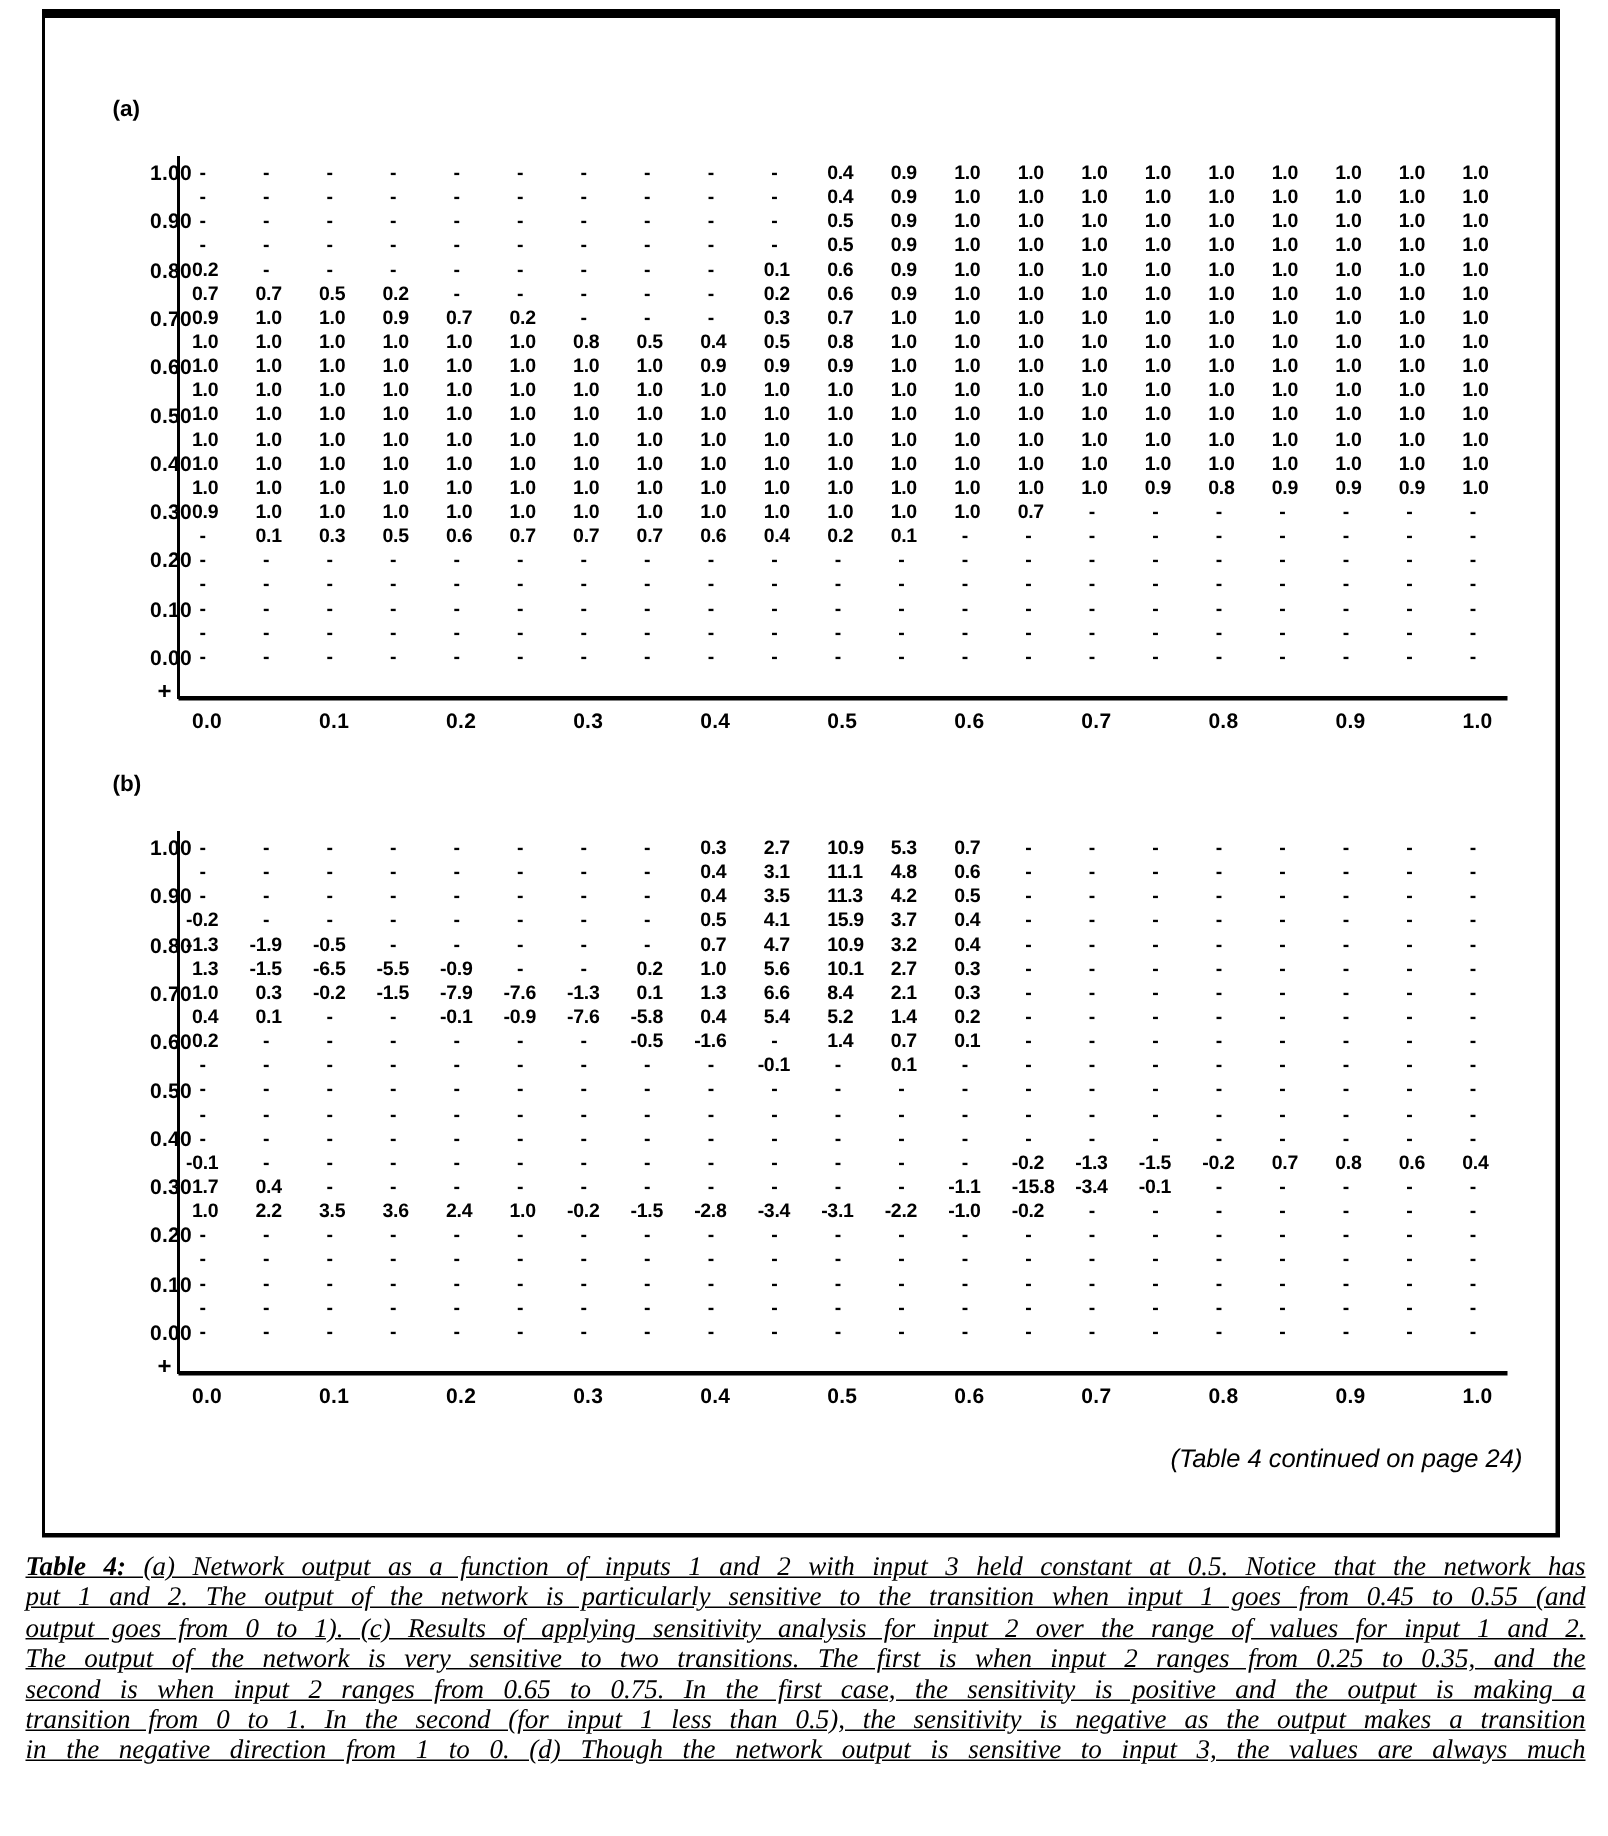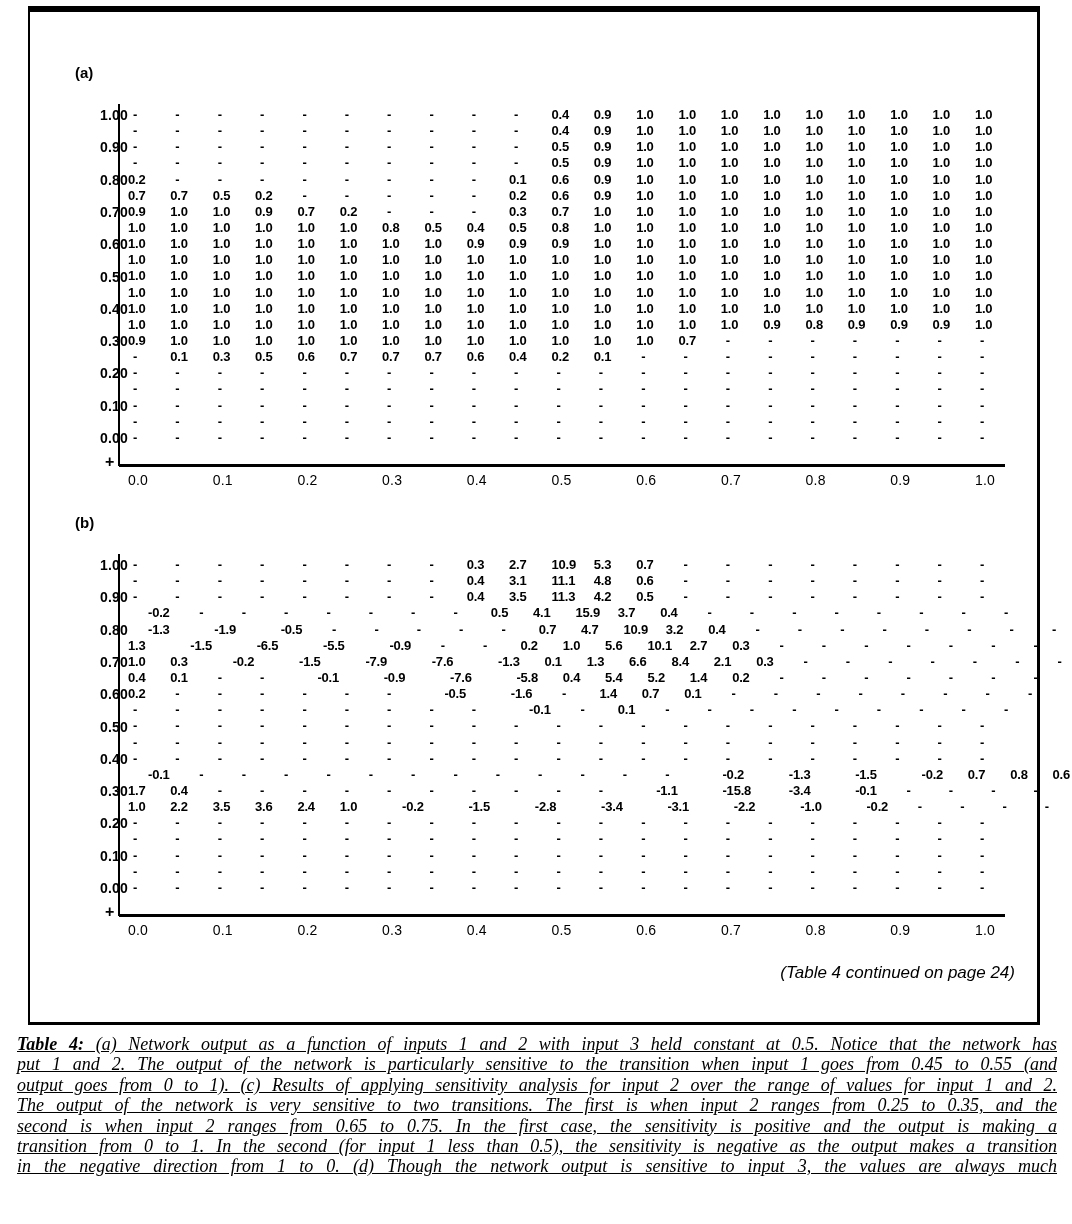--- a/index.html
+++ b/index.html
@@ -16,23 +16,23 @@
   .ylabel{position:absolute;left:40px;width:66px;height:16.15px;line-height:16.15px;
           text-align:right;font-size:14px;font-weight:bold;letter-spacing:0.2px;}
   .vline{position:absolute;left:118px;top:44px;width:2px;height:362px;background:#000;}
   .hline{position:absolute;left:119px;top:404px;width:886px;height:2.5px;background:#000;}
   .origin{position:absolute;left:105px;top:393px;font-size:16px;font-weight:bold;}
   .grid{position:absolute;left:128px;top:47px;width:900px;}
   .grid-row{display:flex;height:16.15px;line-height:16.15px;white-space:nowrap;}
   .cell{flex:none;width:42.35px;font-size:13px;font-weight:bold;text-align:left;
         letter-spacing:-0.2px;}
   .cell.dash{text-indent:5px;}
-  .cell.neg{text-indent:-4px;margin-left:24px;}
+  .cell.neg{text-indent:-4px;}
   .xaxis{position:absolute;left:0;top:412px;width:1072px;height:22px;}
-  .xlabel{position:absolute;top:0;font-size:14px;font-weight:normal;letter-spacing:0.2px;}
+  .xlabel{position:absolute;top:0;font-size:14px;font-weight:bold;letter-spacing:0.2px;}
   #continued-note{position:absolute;left:0;top:963px;width:1015px;text-align:right;
                   font-family:Liberation Sans, sans-serif;font-style:italic;font-size:17px;}
   #caption{position:absolute;left:17px;top:1034px;width:1040px;
            font-family:"Liberation Serif",serif;font-style:italic;font-size:18px;
            line-height:20.4px;}
   .cap-line{text-align:justify;text-align-last:justify;text-decoration:underline;}
   .cap-line.last{text-align:left;text-align-last:left;}
   .cap-title{font-weight:bold;}
 </style>
 </head>

